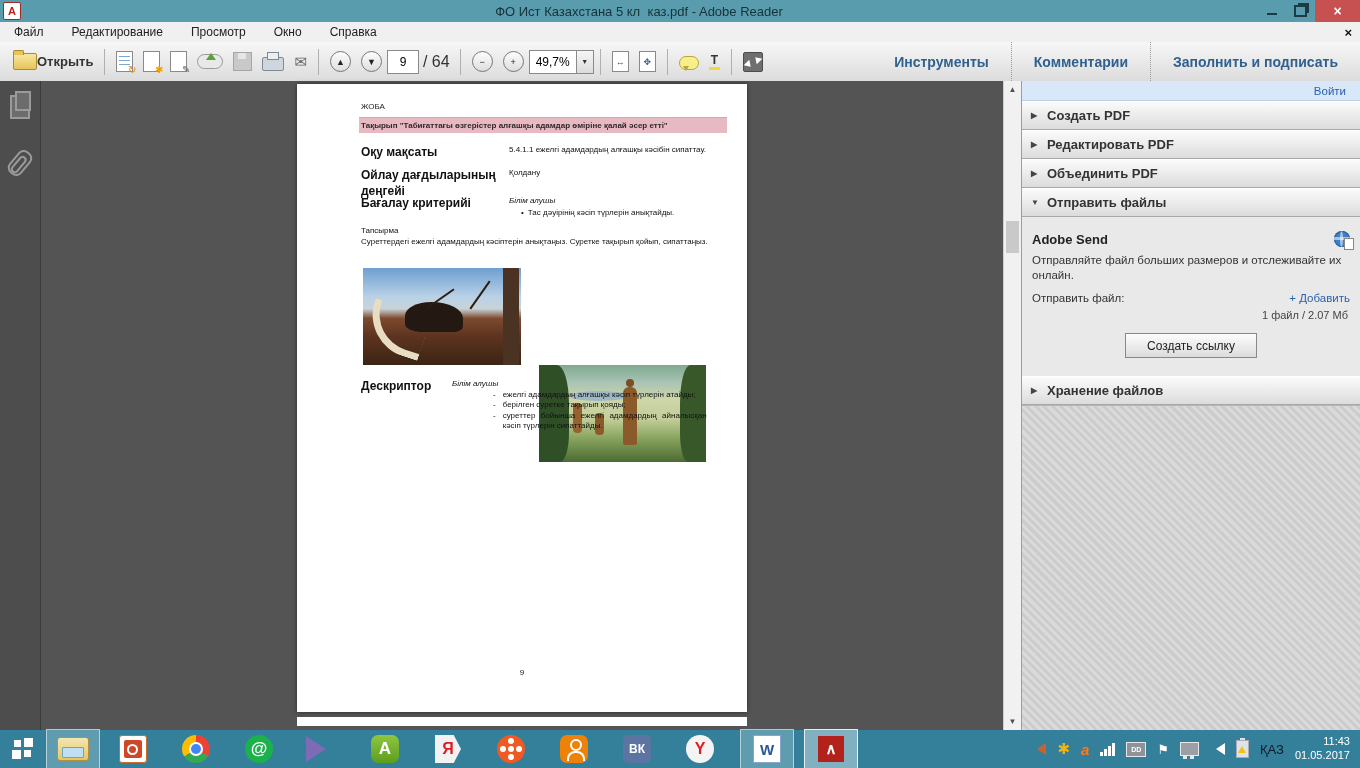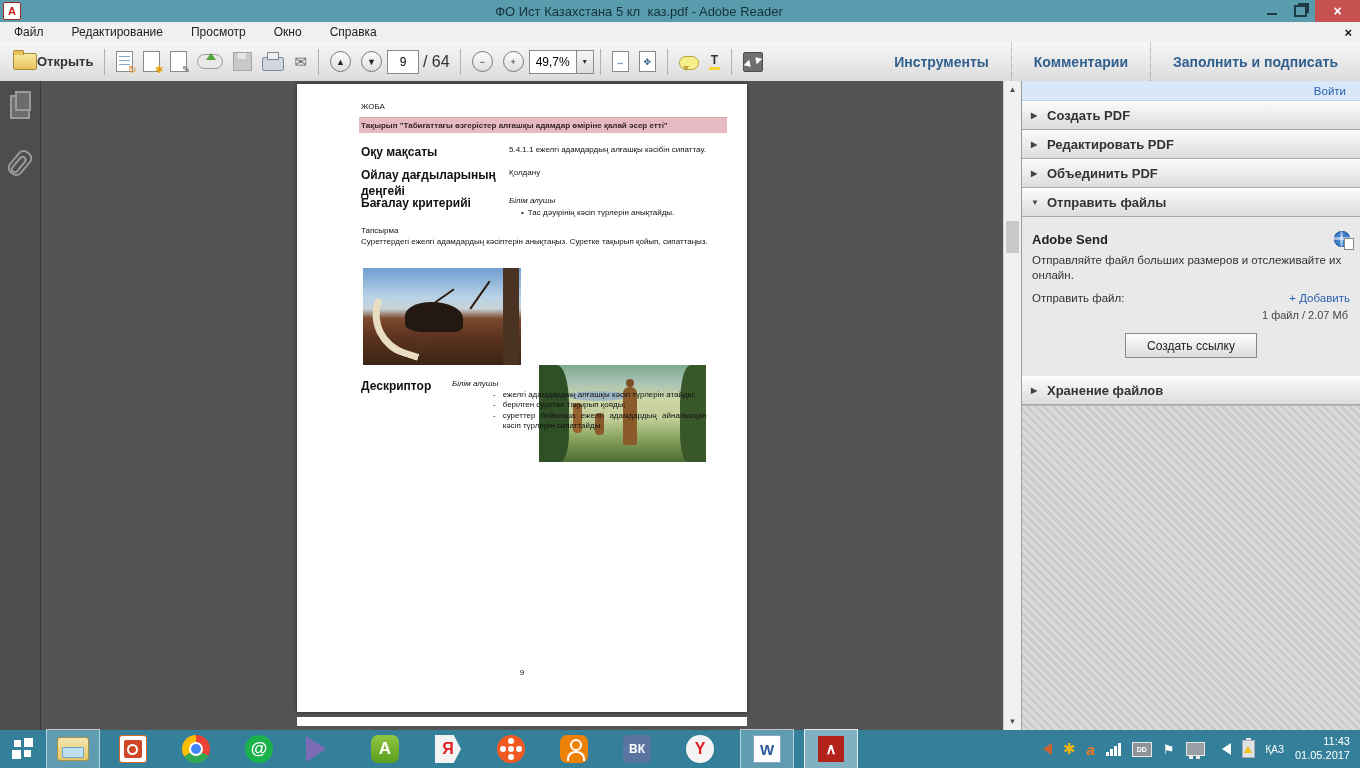--- a/index.html
+++ b/index.html
@@ -154,21 +154,21 @@
   .spk.white{border-right-color:#fff;}
   .bars{display:flex;align-items:flex-end;gap:1px;}
   .bars i{width:3px;background:#fff;}
   .bars i:nth-child(1){height:4px;}.bars i:nth-child(2){height:7px;}.bars i:nth-child(3){height:10px;}.bars i:nth-child(4){height:13px;}
   .dd-box{width:18px;height:13px;background:#8d9499;border:1px solid #e8e8e8;display:flex;align-items:center;justify-content:center;font-size:7px;color:#fff;font-weight:bold;}
   .mon{width:17px;height:12px;background:#9aa0a5;border:1px solid #e8e8e8;position:relative;}
   .mon:before{content:"";position:absolute;left:2px;bottom:-4px;width:4px;height:3px;background:#e8e8e8;box-shadow:7px 0 0 #e8e8e8;}
   .batt{width:11px;height:16px;background:#dfe3e6;border:1px solid #aab;position:relative;display:flex;align-items:center;justify-content:center;}
   .batt:before{content:"";position:absolute;top:-3px;left:3px;width:5px;height:2px;background:#dfe3e6;}
   .batt .warn{width:0;height:0;border:4px solid transparent;border-bottom:7px solid #f2c211;position:relative;top:-2px;}
-  .lang{font-size:10px;color:#ffffff;}
+  .lang{font-size:13px;color:#0f172a;}
   .clock{text-align:right;font-size:11px;line-height:1.25;color:#fff;}
   .avast-a{color:#f47b20;font-weight:bold;font-style:italic;font-size:15px;}
   .flower{color:#f2b411;font-size:15px;}
   .flag{color:#fff;font-size:13px;}
 </style>
 </head>
 <body>
 
 <div class="screen">
 

